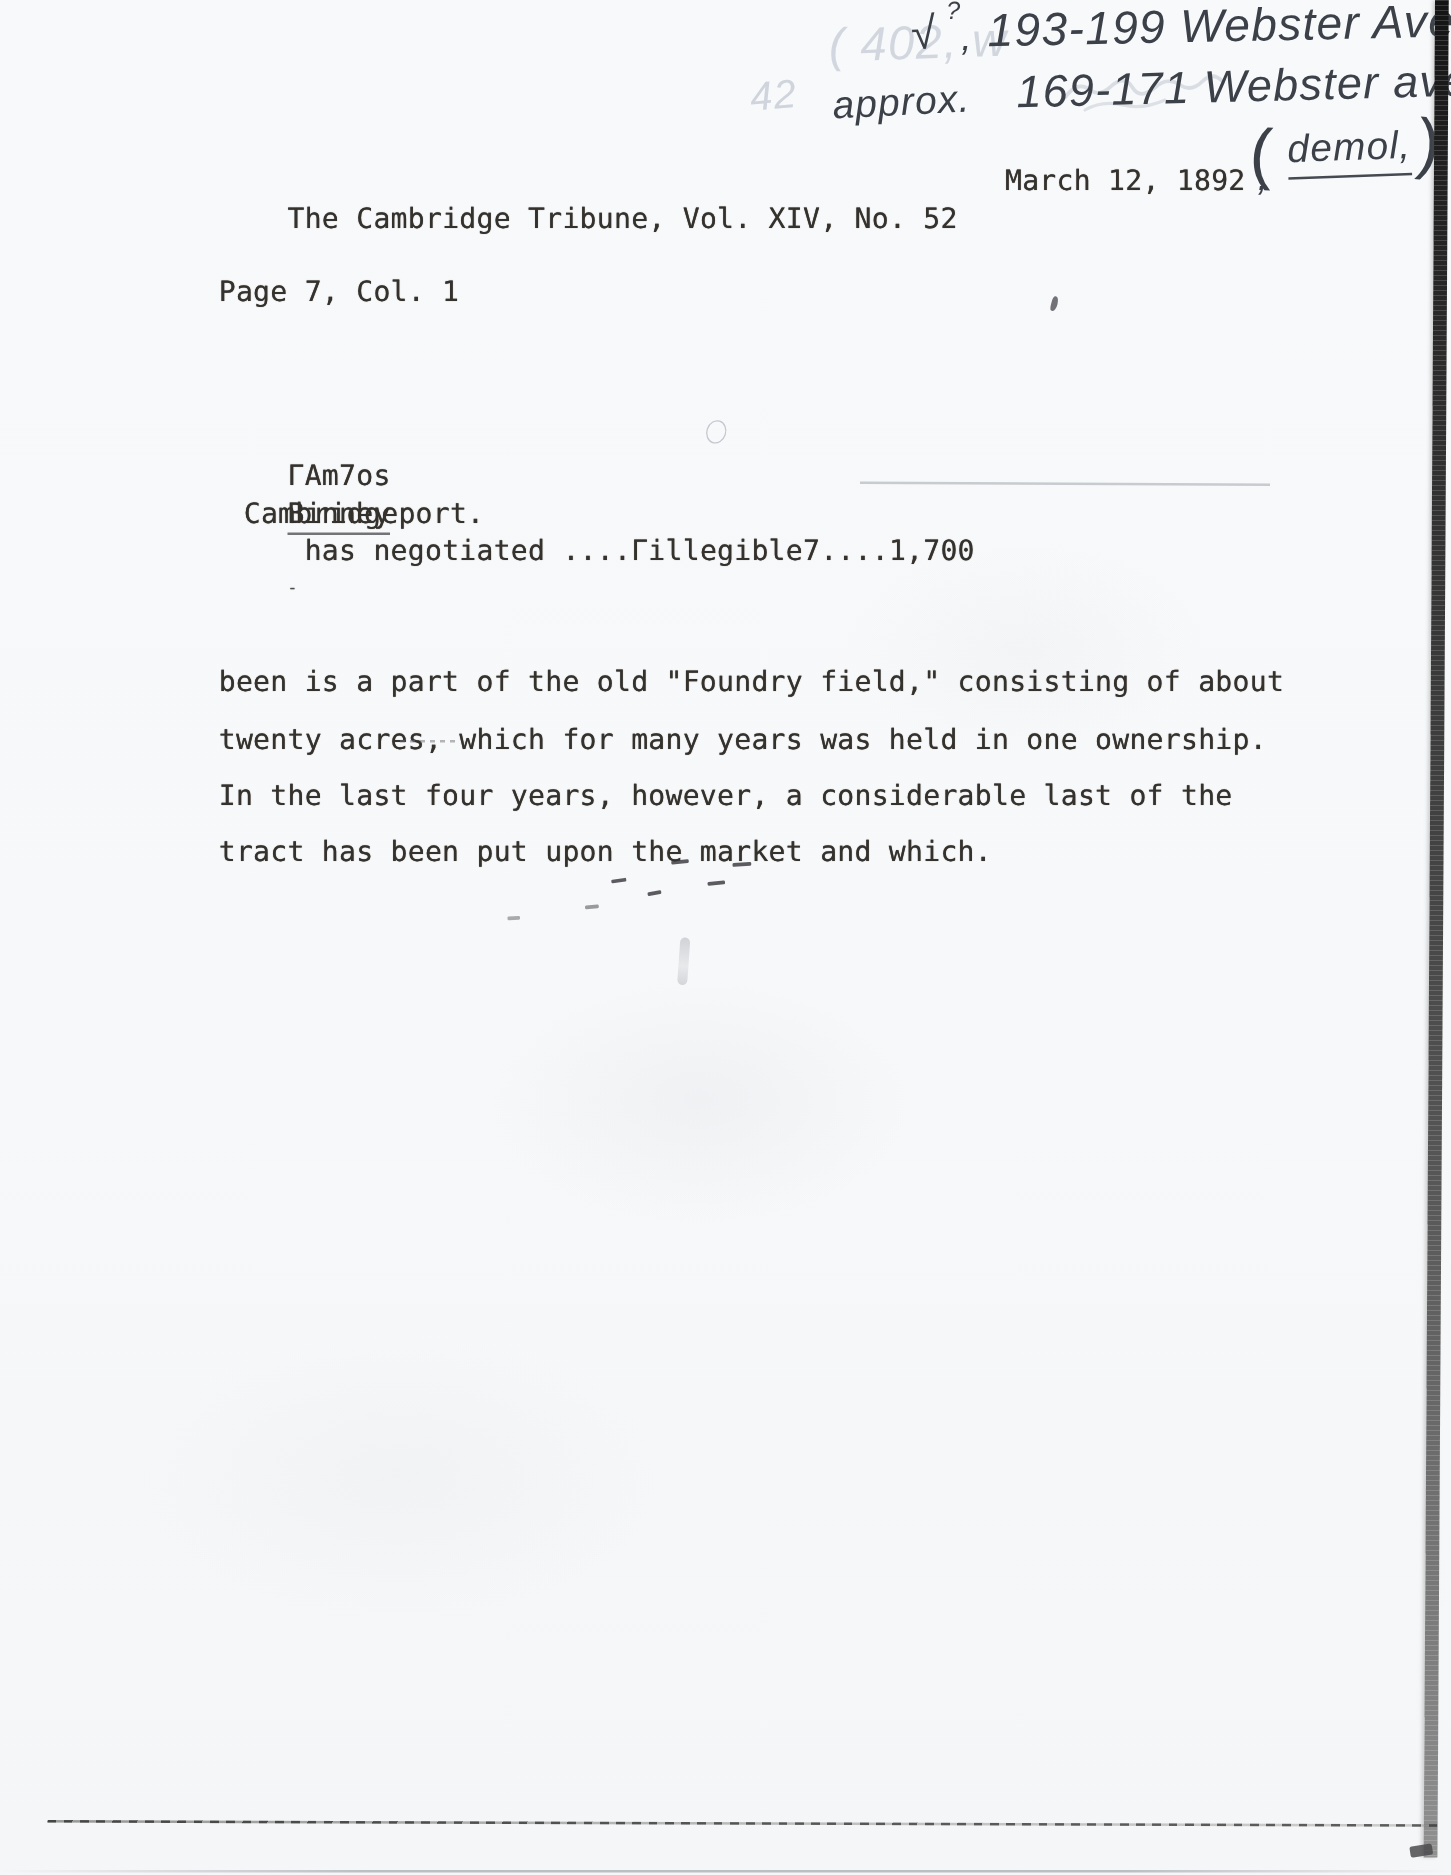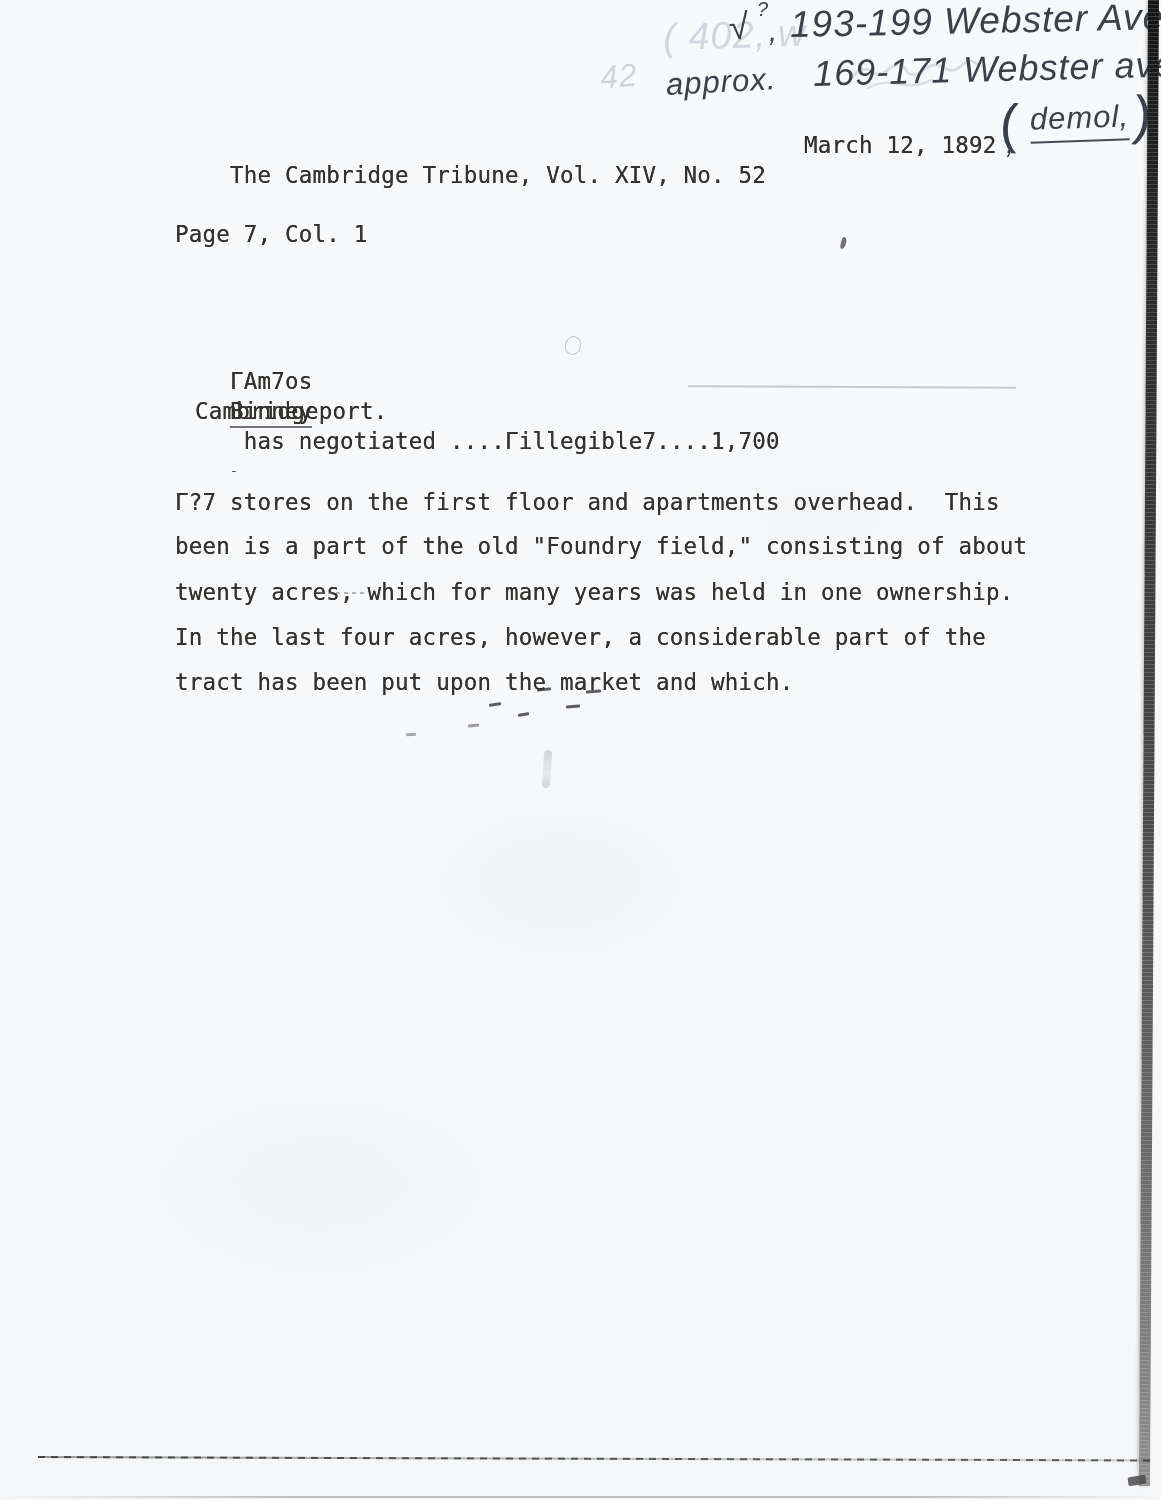--- a/index.html
+++ b/index.html
@@ -135,24 +135,23 @@
 
   <div class="tline" style="top:306px;">
     <span class="ind"></span>
     <span>ΓAm7os  </span>
     <span class="u-pencil">Binney</span>
     <span> has negotiated ....Γillegible7....1,700</span>
     <span class="sup">-</span>
   </div>
   <div class="tline" style="top:396px;margin-left:20px;">Cambridgeport.</div>
 
-  <div class="tline" style="top:487px;">Γ?7 stores on the first floor and apartments overhead.  This</div>
   <div class="tline" style="top:531px;">been is a part of the old "Foundry field," consisting of about</div>
   <div class="tline" style="top:577px;">twenty acres, which for many years was held in one ownership.</div>
-  <div class="tline" style="top:622px;">In the last four acres, however, a considerable part of the</div>
+  <div class="tline" style="top:622px;">In the last four years, however, a considerable last of the</div>
   <div class="tline" style="top:667px;">tract has been put upon the market and which.</div>
 
   <div class="apos-mark"></div>
   <div class="pencil-loop"></div>
   <div class="faint-underline-street"></div>
   <div class="faint-dots-for"></div>
 
   <div class="pm" style="left:537px;top:688px;width:14px;transform:rotate(-6deg);"></div>
   <div class="pm" style="left:586px;top:690px;width:15px;transform:rotate(-4deg);"></div>
   <div class="pm" style="left:489px;top:703px;width:12px;transform:rotate(-8deg);"></div>

